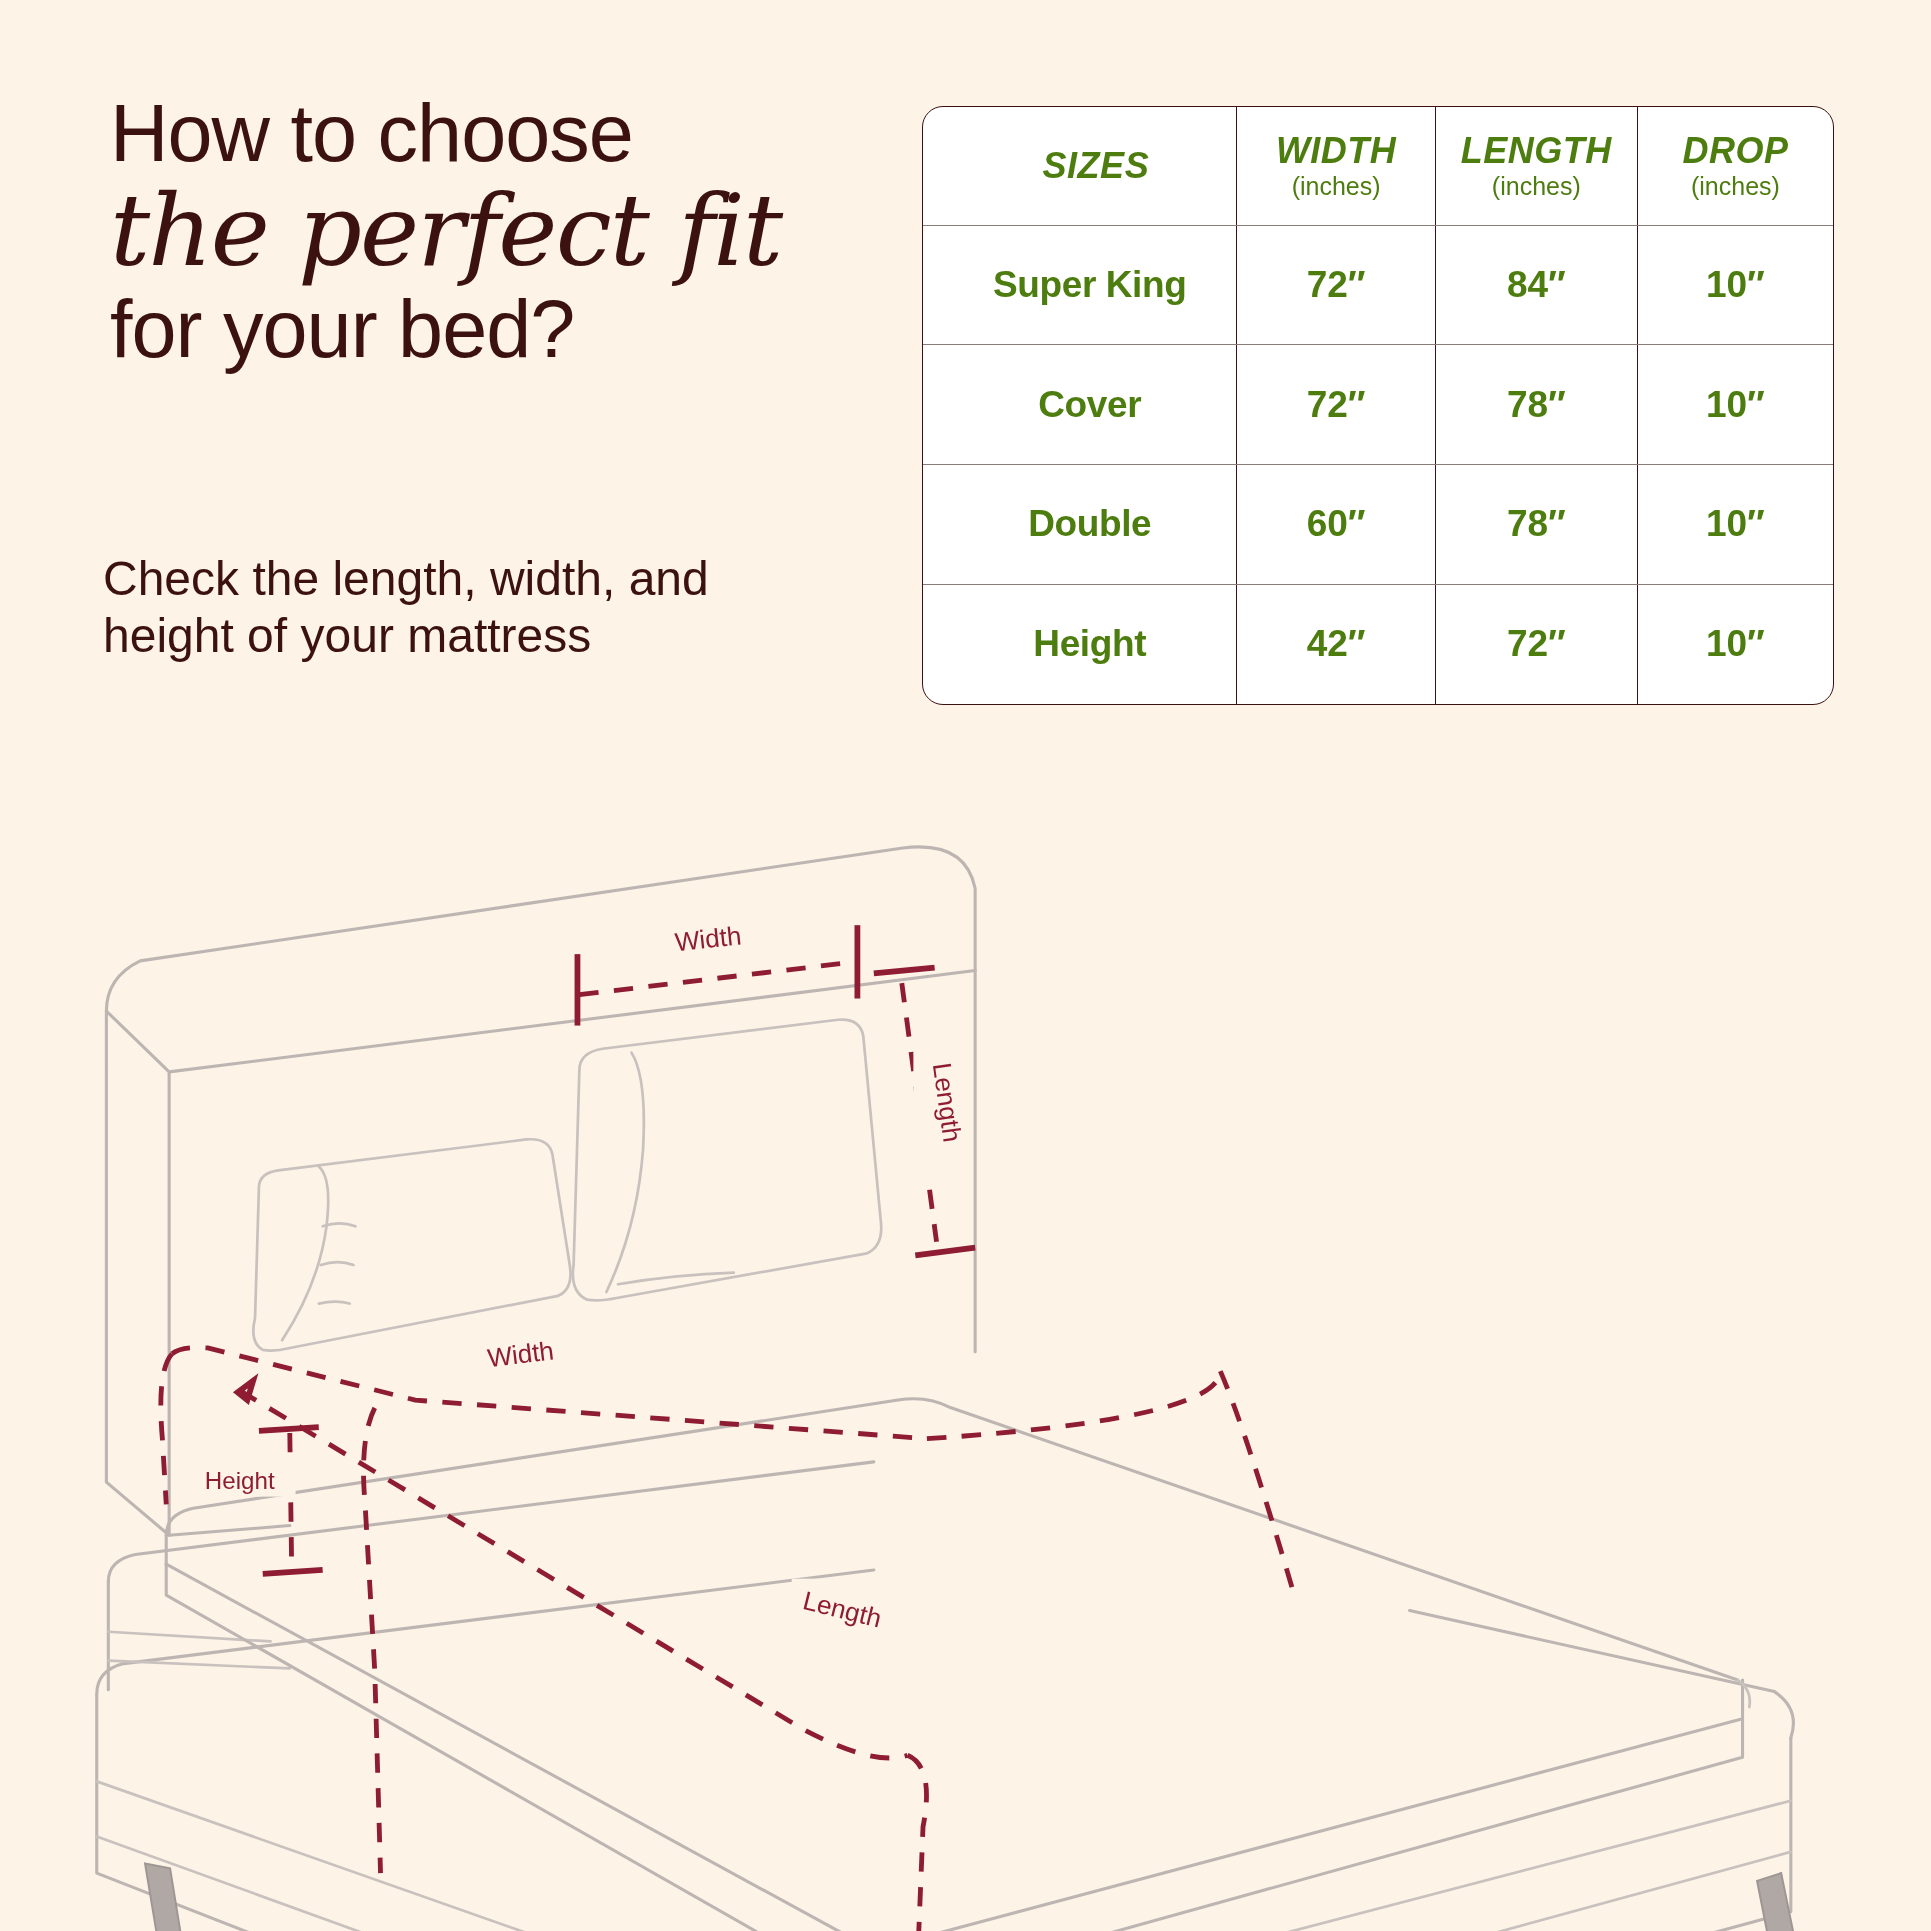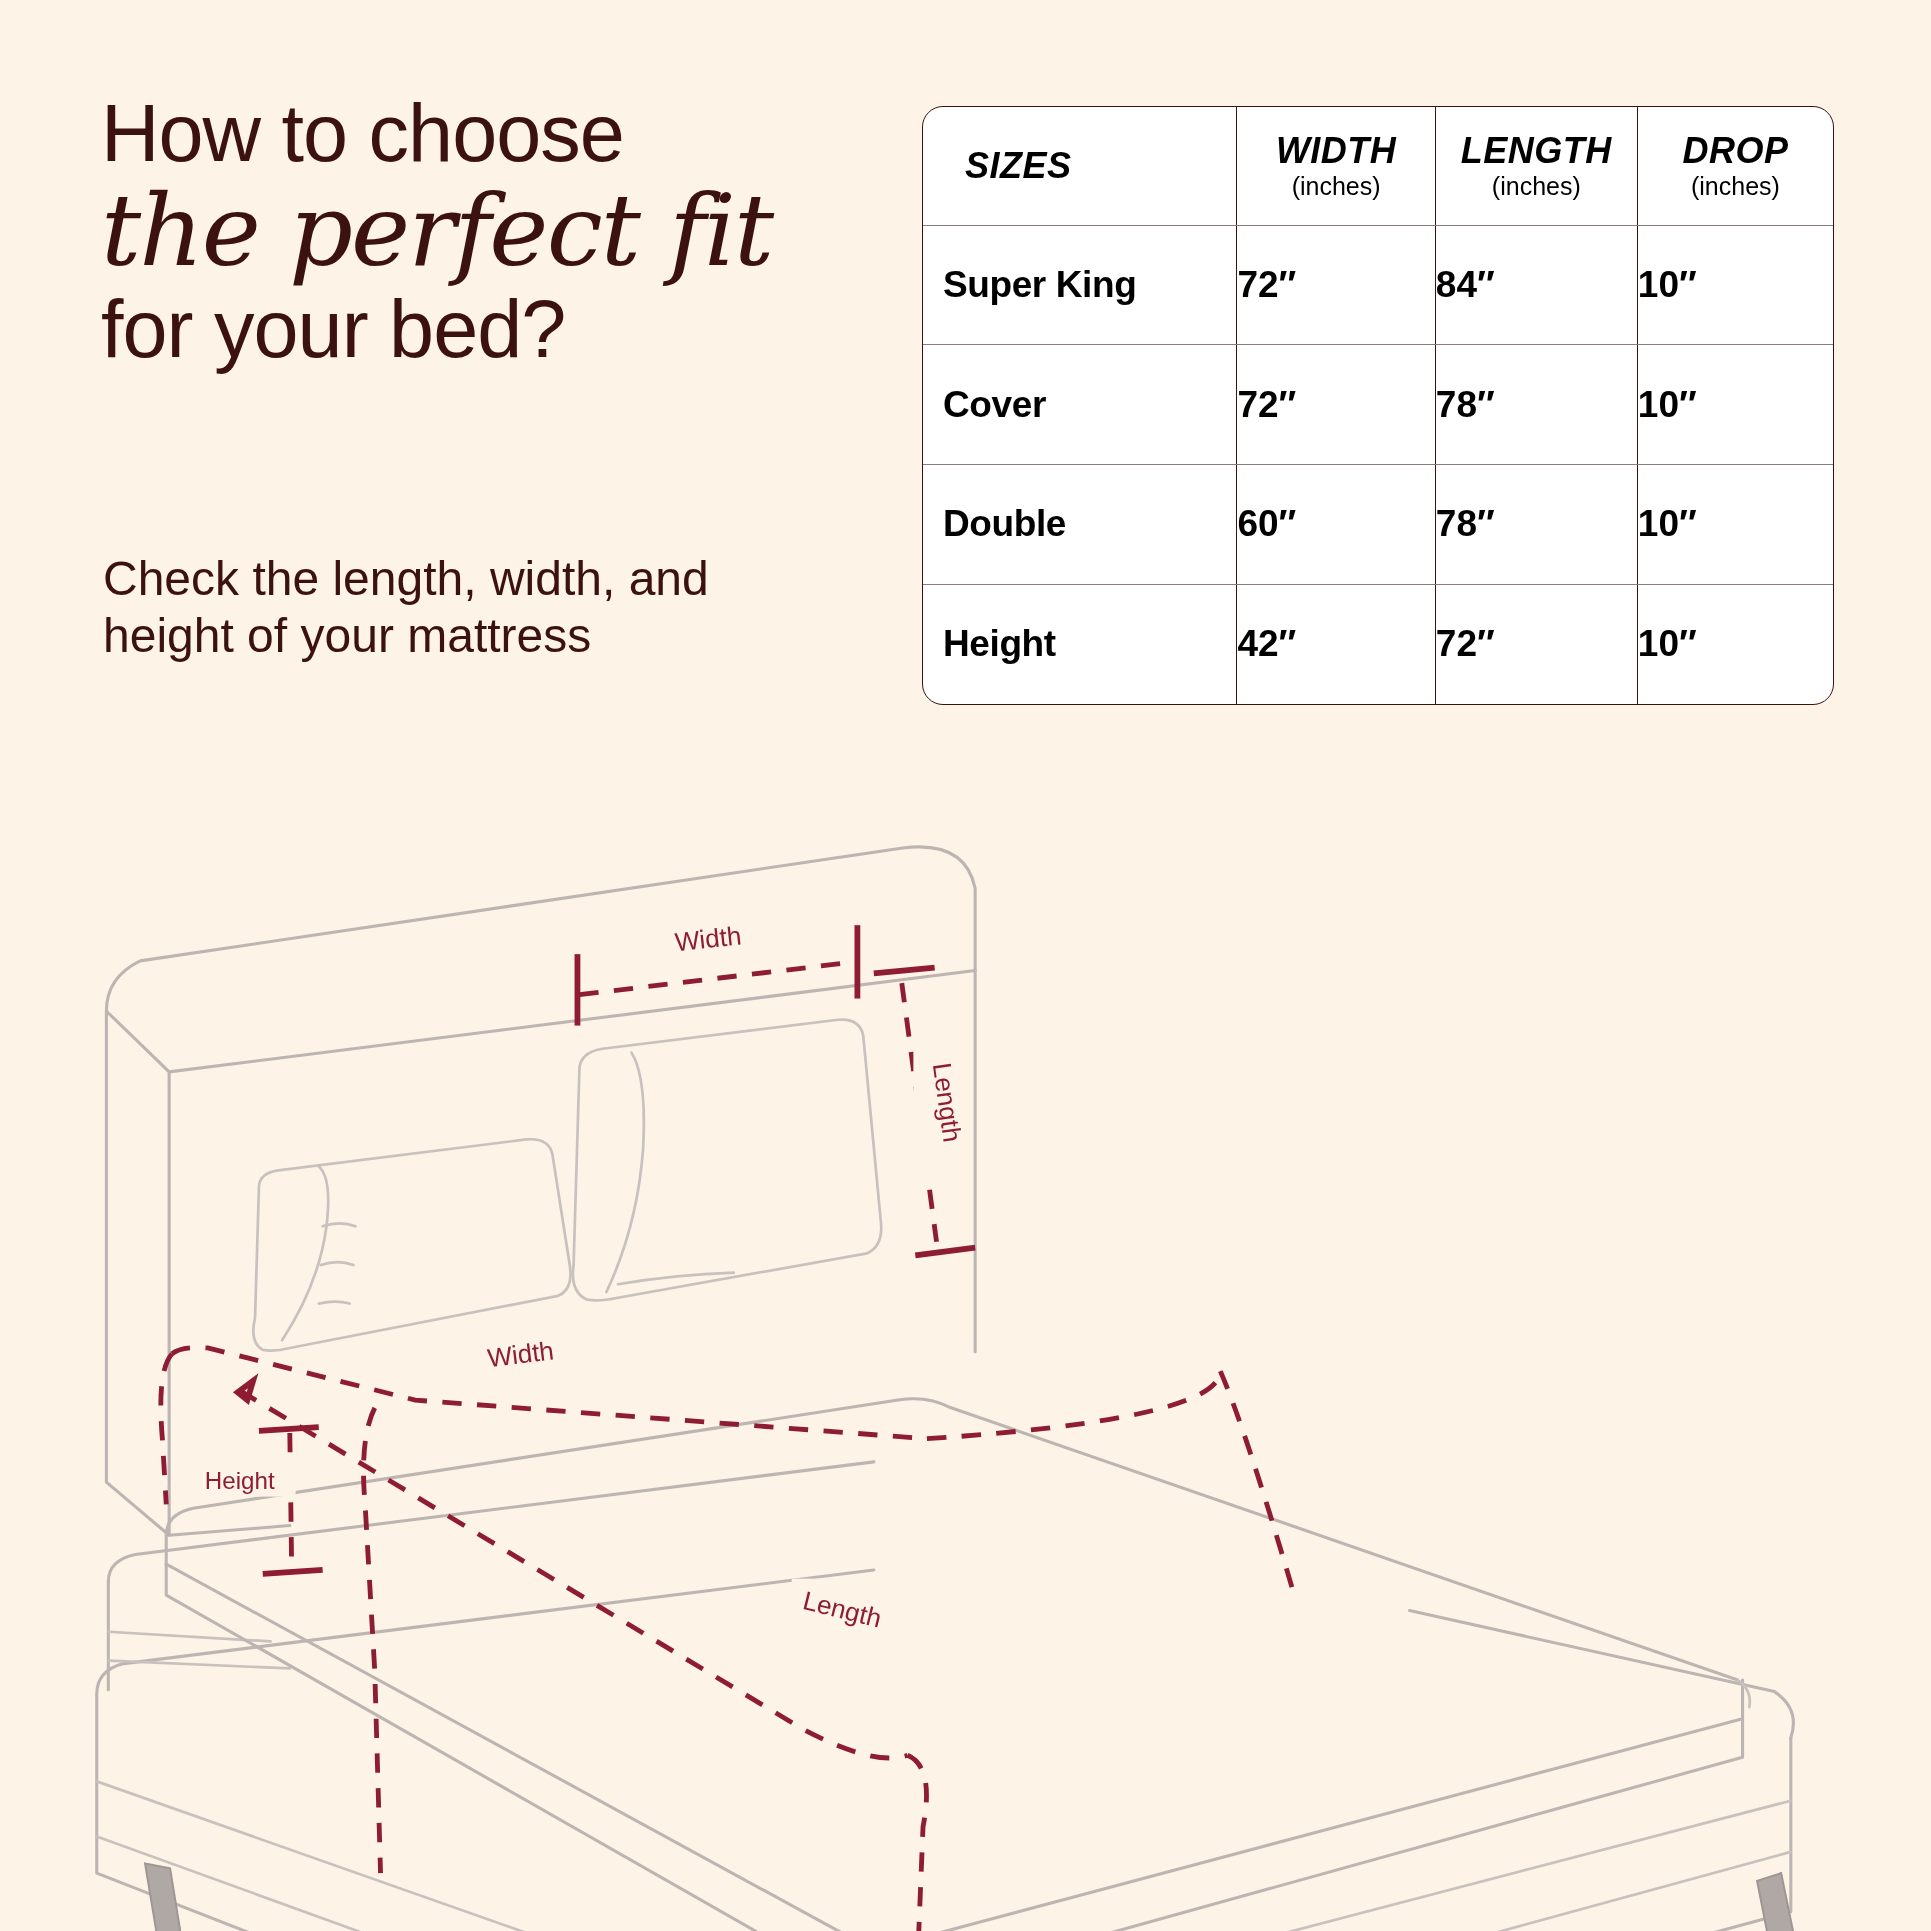--- a/index.html
+++ b/index.html
@@ -5,21 +5,21 @@
   * { box-sizing: border-box; margin: 0; padding: 0; }
   html, body {
     width: 1931px; height: 1931px;
     background: #FDF3E7;
     font-family: "Liberation Sans", sans-serif;
     overflow: hidden;
   }
   #root { position: relative; width: 1931px; height: 1931px; background: #FDF3E7; }
 
   
-  .headline { position: absolute; left: 101px; top: 87px; width: 772px; }
+  .headline { position: absolute; left: 110px; top: 87px; width: 772px; }
   .hl-line1 {
     font-family: "Liberation Sans", sans-serif;
     font-size: 81px; line-height: 93px;
     color: #3B1210; font-weight: 400; letter-spacing: -1px;
   }
   .hl-line2 {
     font-family: "DejaVu Serif", "Liberation Serif", serif;
     font-style: italic; font-size: 100px; line-height: 114px;
     color: #3B1210; font-weight: 400; letter-spacing: -1.9px;
     margin-top: -5.8px; margin-bottom: -5.8px;
@@ -45,22 +45,23 @@
   }
   table.sz { width: 100%; height: 100%; border-collapse: collapse; table-layout: fixed; }
   table.sz col.c0 { width: 34.5%; }
   table.sz col.c1 { width: 21.8%; }
   table.sz col.c2 { width: 22.2%; }
   table.sz col.c3 { width: 21.5%; }
 
   table.sz th, table.sz td {
     border-right: 1.4px solid #3B1210;
     border-bottom: 1.4px solid #8a7c78;
+    text-align: center;
     vertical-align: middle;
-    color: #000000;
+    color: #4d7c0f;
     margin-left: 48px;
   }
   table.sz th:last-child, table.sz td:last-child { border-right: none; }
   table.sz tr:last-child td { border-bottom: none; }
 
   thead th { height: 118px; padding: 0 9.7px; }
   .th-main {
     font-style: italic; font-weight: 700; font-size: 36px; letter-spacing: 0.5px;
     line-height: 41px;
   }

